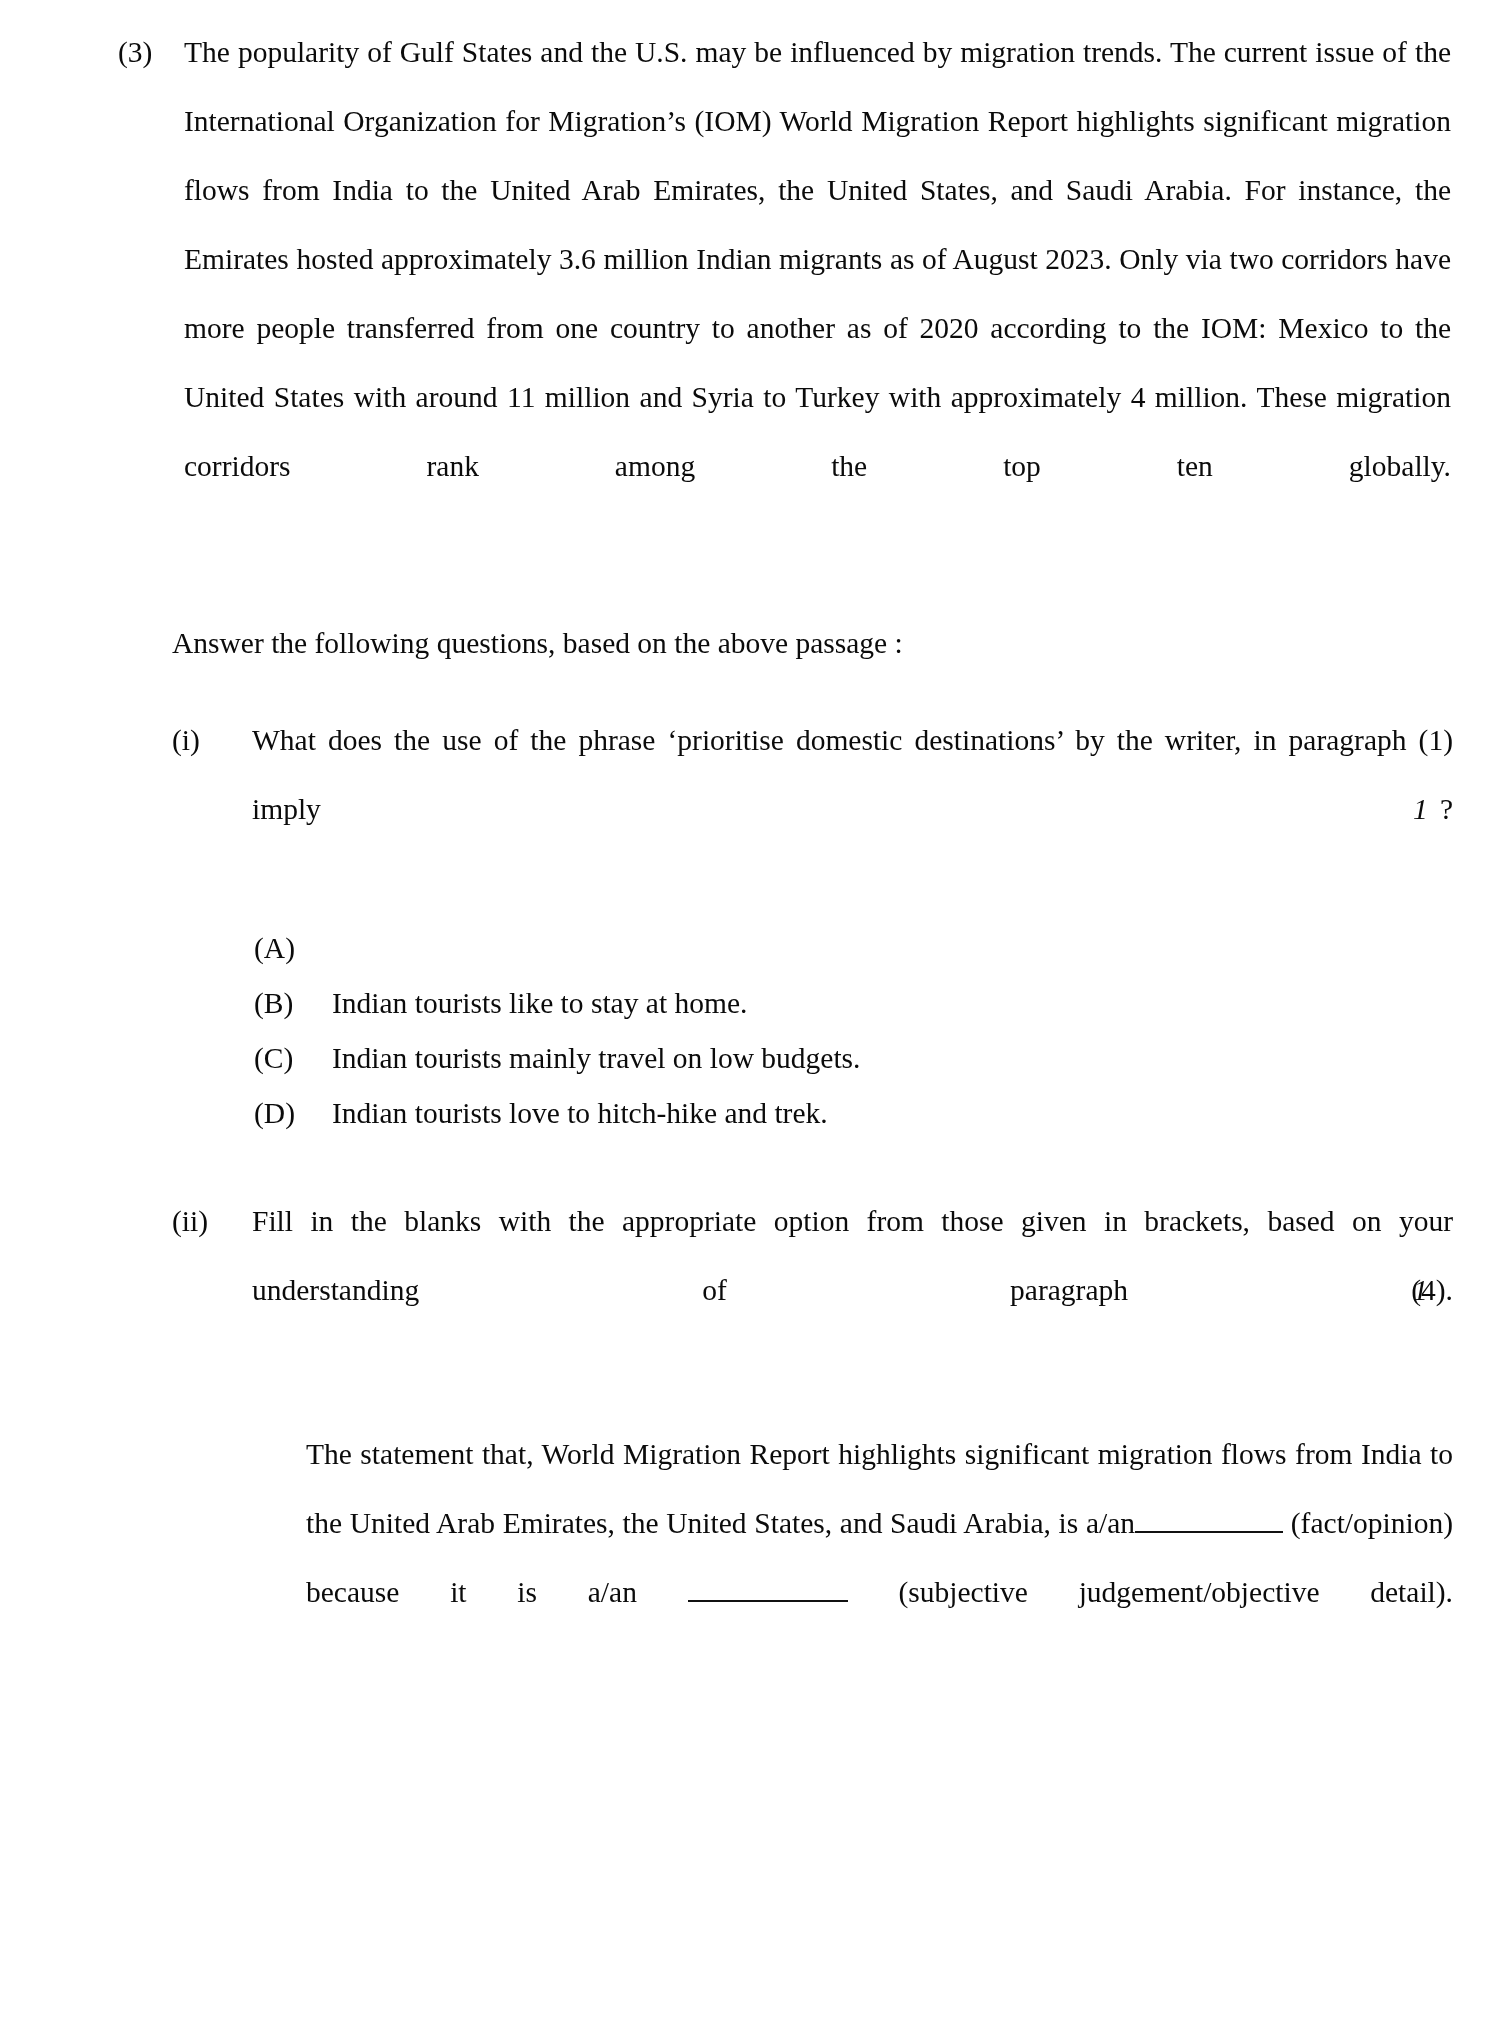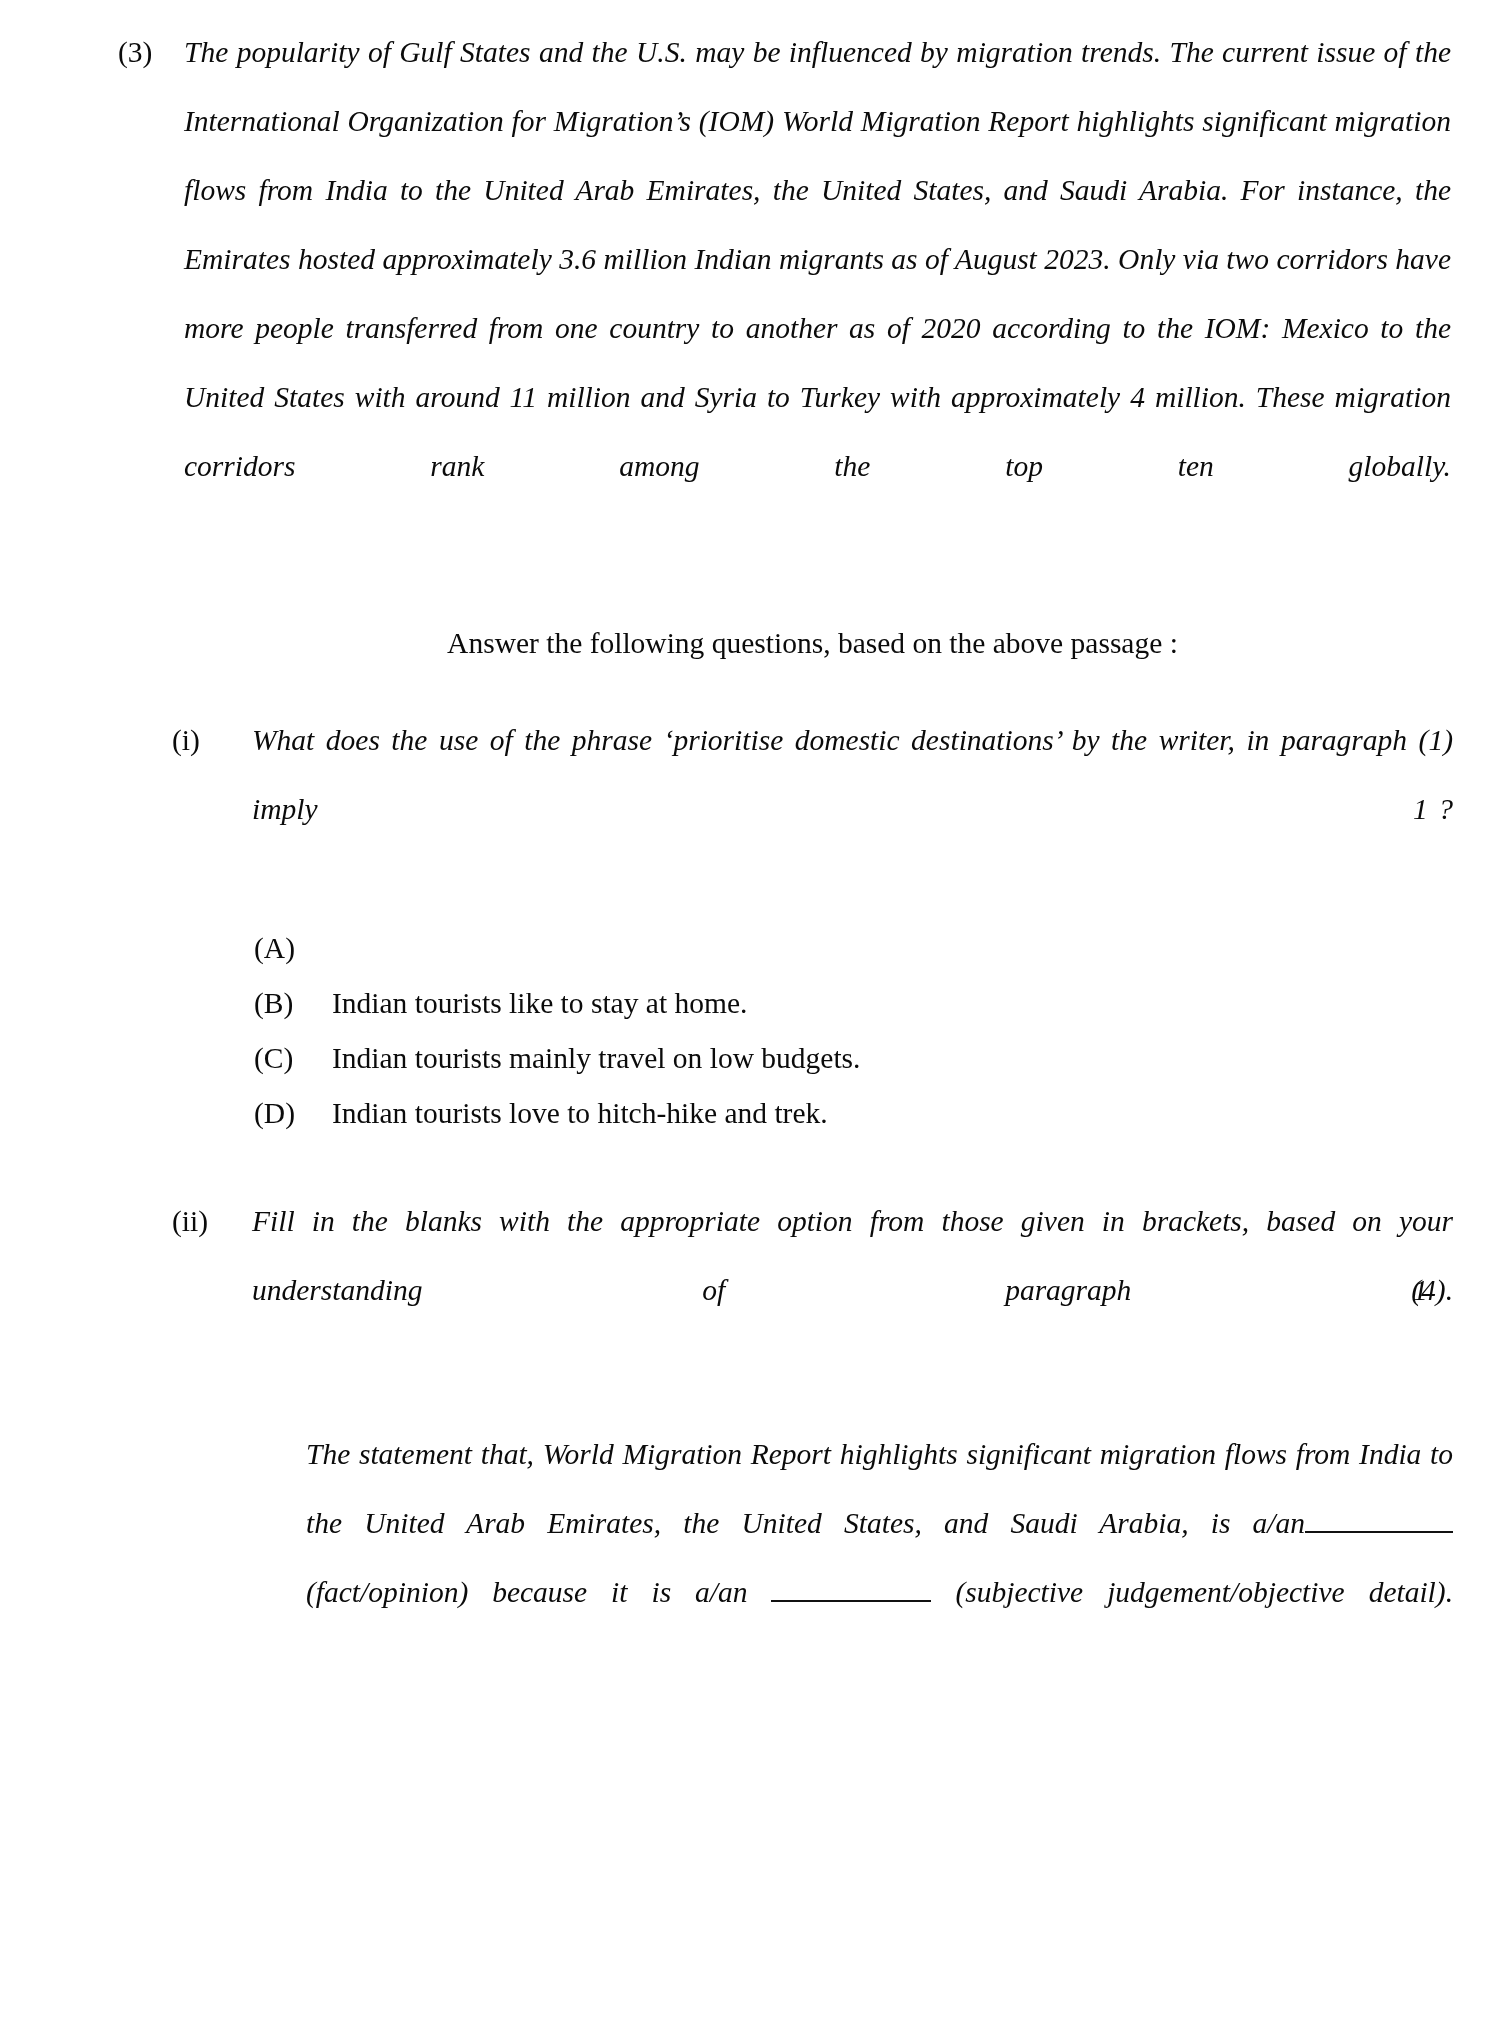--- a/index.html
+++ b/index.html
@@ -41,21 +41,20 @@
   }
 
   
   .para {
     font-size: 29.5px;
     line-height: 69px;
     text-align: justify;
     text-justify: inter-word;
     margin: 0;
     hyphens: none;
-    font-style: italic;
   }
   .para.last-left > :last-child { }
 
   
   .para::after {
     content: "";
     display: inline-block;
     width: 100%;
   }
 
@@ -63,21 +62,20 @@
   #passage-3 .marker { width: 66px; }
   #passage-3 .body { padding-right: 2px; }
 
   
   #answer-instruction {
     font-size: 29.5px;
     line-height: 69px;
     margin: 0;
     padding-left: 54px;
     padding-top: 39px;
-    text-align: center;
   }
 
   
   .question {
     padding-left: 54px;
     margin-top: 28px;
   }
   .question .marker {
     width: 80px;
   }

